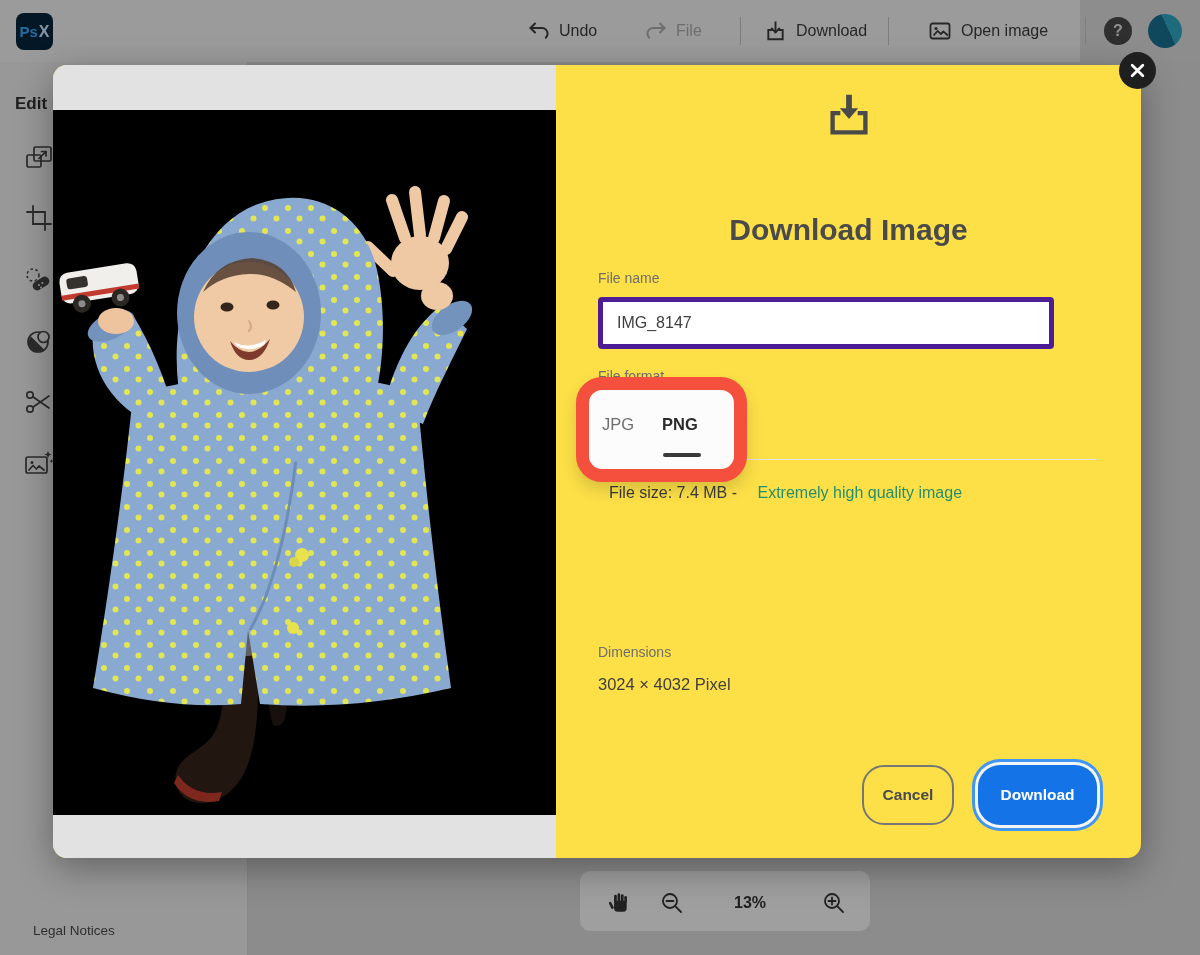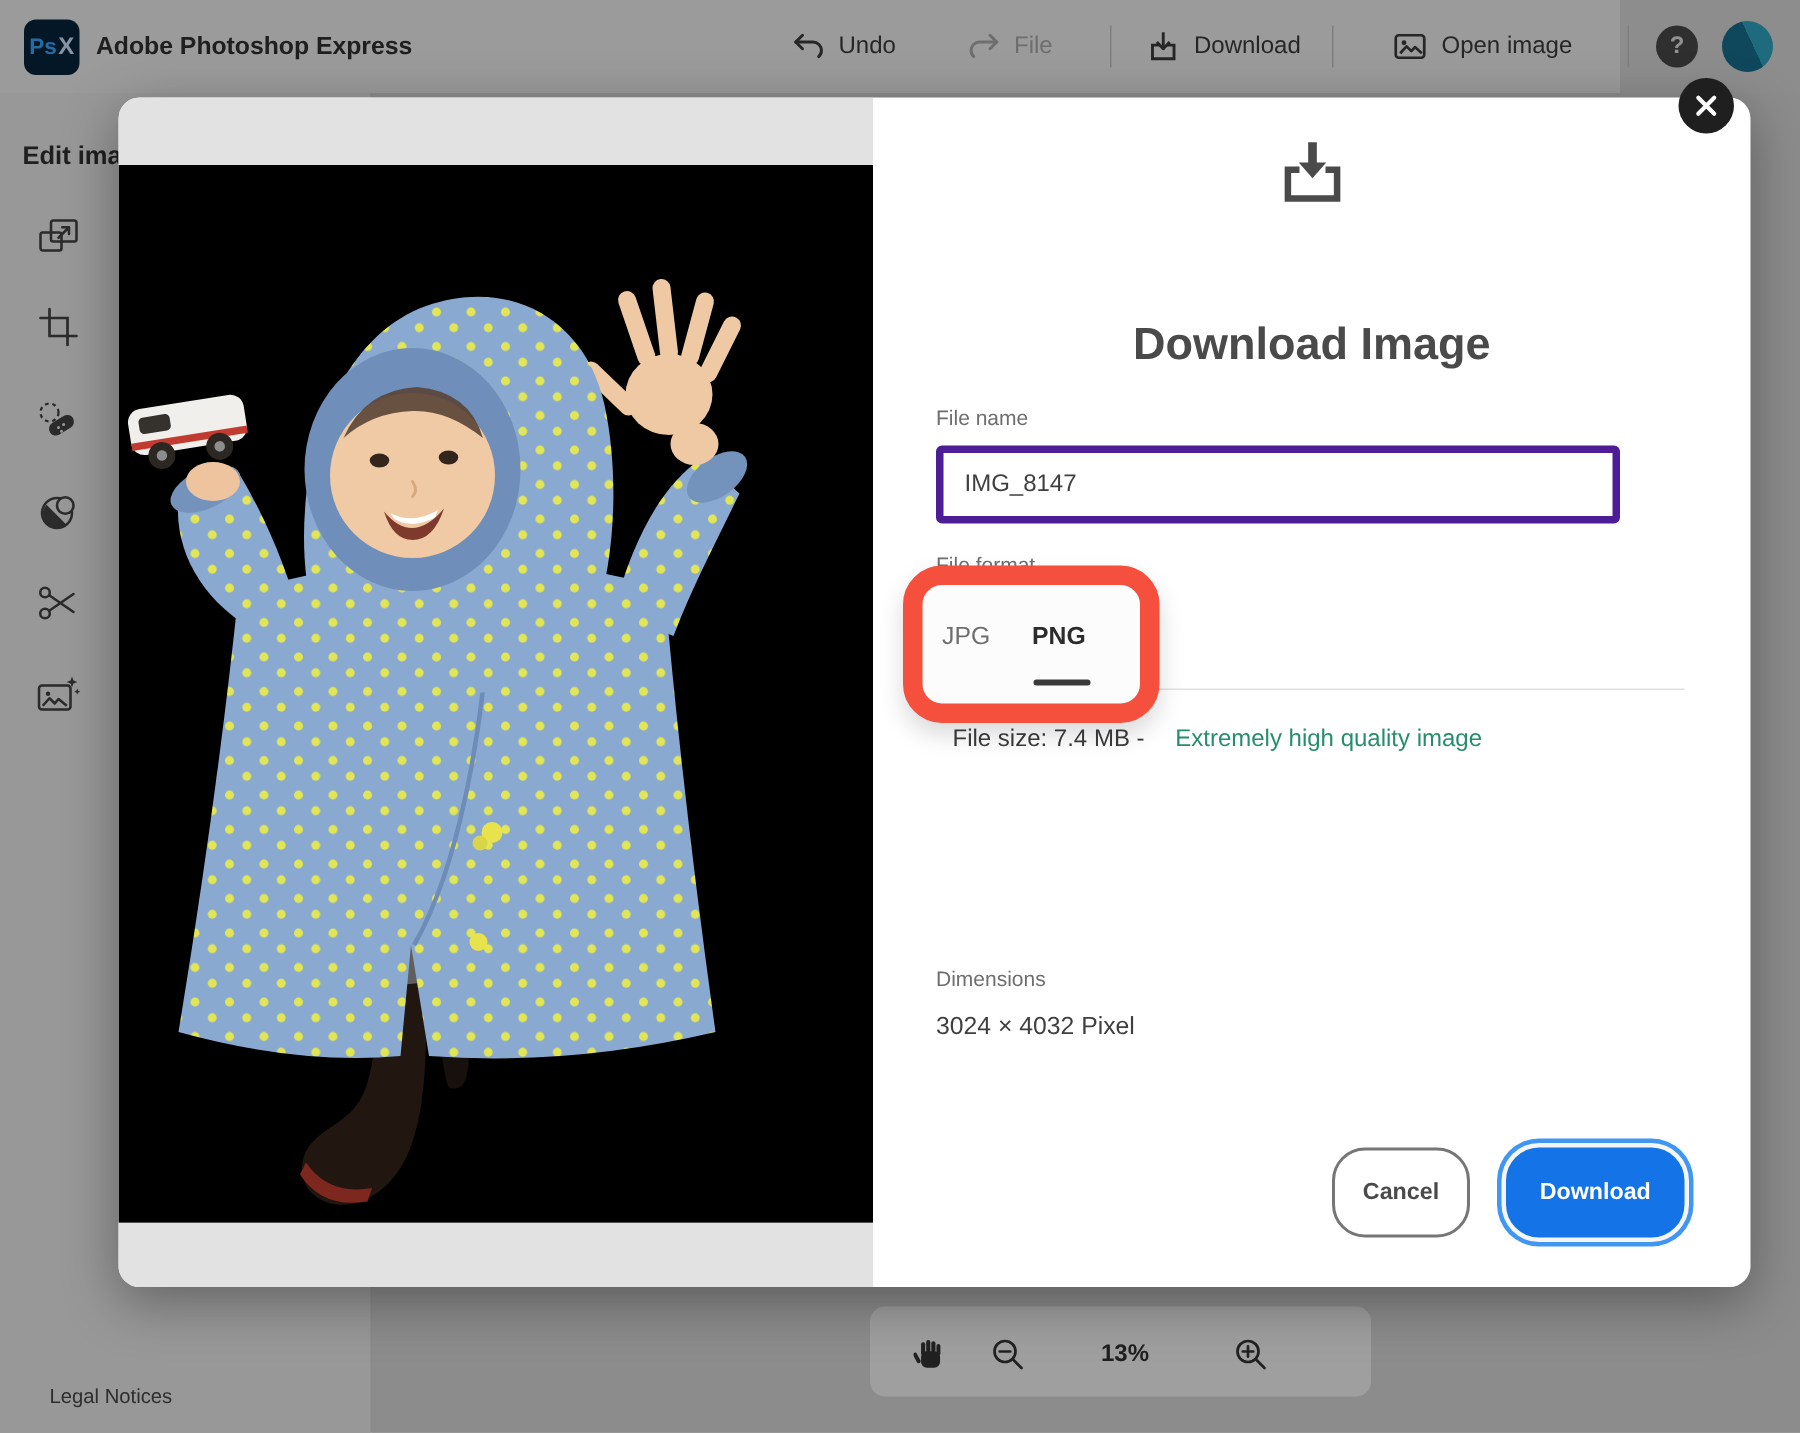--- a/index.html
+++ b/index.html
@@ -31,31 +31,31 @@
   
   .sidebar{position:absolute;left:0;top:62px;width:247px;height:893px;background:#efefef;
            border-right:1px solid #d7d7d7;z-index:1;}
   .edit-heading{position:absolute;left:15px;top:32px;font-size:17px;font-weight:700;color:#2c2c2c;white-space:nowrap;}
   .tool{position:absolute;left:24px;width:30px;height:30px;background:none;border:none;padding:0;cursor:pointer;}
   .legal{position:absolute;left:33px;top:861px;font-size:13.5px;color:#454545;cursor:pointer;}
 
   
   .canvas{position:absolute;left:248px;top:62px;width:952px;height:893px;background:#dcdcdc;z-index:1;}
   .zoombar{position:absolute;left:332px;top:809px;width:290px;height:60px;border-radius:10px;
-           background:#fbfbfb;padding-left:44px;}
+           background:#fbfbfb;}
   .zb-item{position:absolute;top:0;height:64px;display:flex;align-items:center;justify-content:center;
            background:none;border:none;cursor:pointer;padding:0;}
   .zoom-level{font-size:16px;font-weight:700;color:#2e2e2e;}
 
   
   .overlay{position:absolute;left:0;top:0;width:1200px;height:955px;background:rgba(10,10,10,0.38);z-index:5;}
 
   
   .modal{position:absolute;left:53px;top:65px;width:1088px;height:793px;border-radius:14px;
-         background:#ffffff;z-index:10;overflow:hidden;box-shadow:0 10px 36px rgba(0,0,0,.35);margin-left:26px;}
+         background:#fde047;z-index:10;overflow:hidden;box-shadow:0 10px 36px rgba(0,0,0,.35);}
   .preview{position:absolute;left:0;top:0;width:503px;height:793px;background:#e2e2e2;}
   .photo{position:absolute;left:0;top:45px;width:503px;height:705px;background:#000;}
   .panel{position:absolute;left:503px;top:0;width:585px;height:793px;}
 
   .dl-glyph{position:absolute;left:266px;top:24px;}
   .modal-title{position:absolute;left:0;top:128px;width:585px;text-align:center;
                font-size:30px;font-weight:700;color:#4a4a4a;}
   .field-label{position:absolute;font-size:14px;color:#6e6e6e;}
   .filename-input{position:absolute;left:42px;top:232px;width:418px;height:42px;border:5px solid #4c1d95;
                   border-radius:4px;background:#fff;font-size:16px;color:#3f3f3f;padding:0 14px;
@@ -87,21 +87,20 @@
 </head>
 <body>
 
 <div id="app">
 
   <header class="topbar">
     <div class="logo">
       <span class="ps">Ps</span>
         <span class="x">X</span>
     </div>
-    <div class="app-title">Adobe Photoshop Express</div>
 
     <button class="tb-btn" style="left:528px">
       <span>
         <svg width="22" height="22" viewBox="0 0 22 22" fill="none" stroke="#383838" stroke-width="2" stroke-linecap="round" stroke-linejoin="round">
           <path d="M7 3.5 L2.5 8 L7 12.5"></path>
             <path d="M2.5 8 H14 a5.6 5.6 0 0 1 5.6 5.6 c0 1.7-.7 3.1-1.8 4.1"></path>
         </svg>
       </span>
       <span>Undo</span>
     </button>

